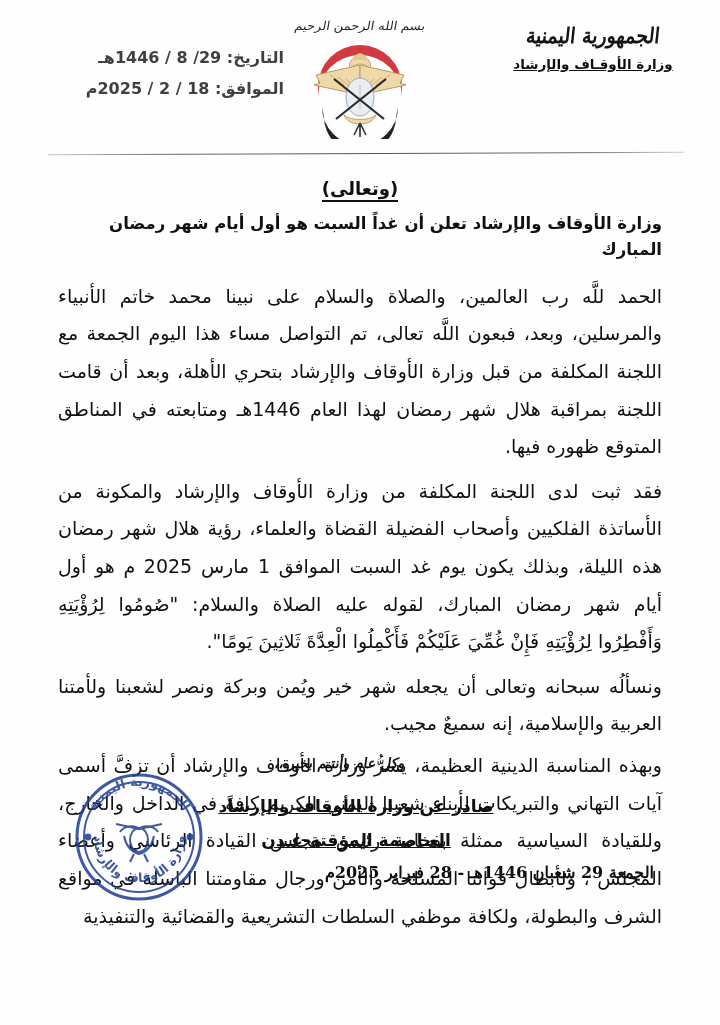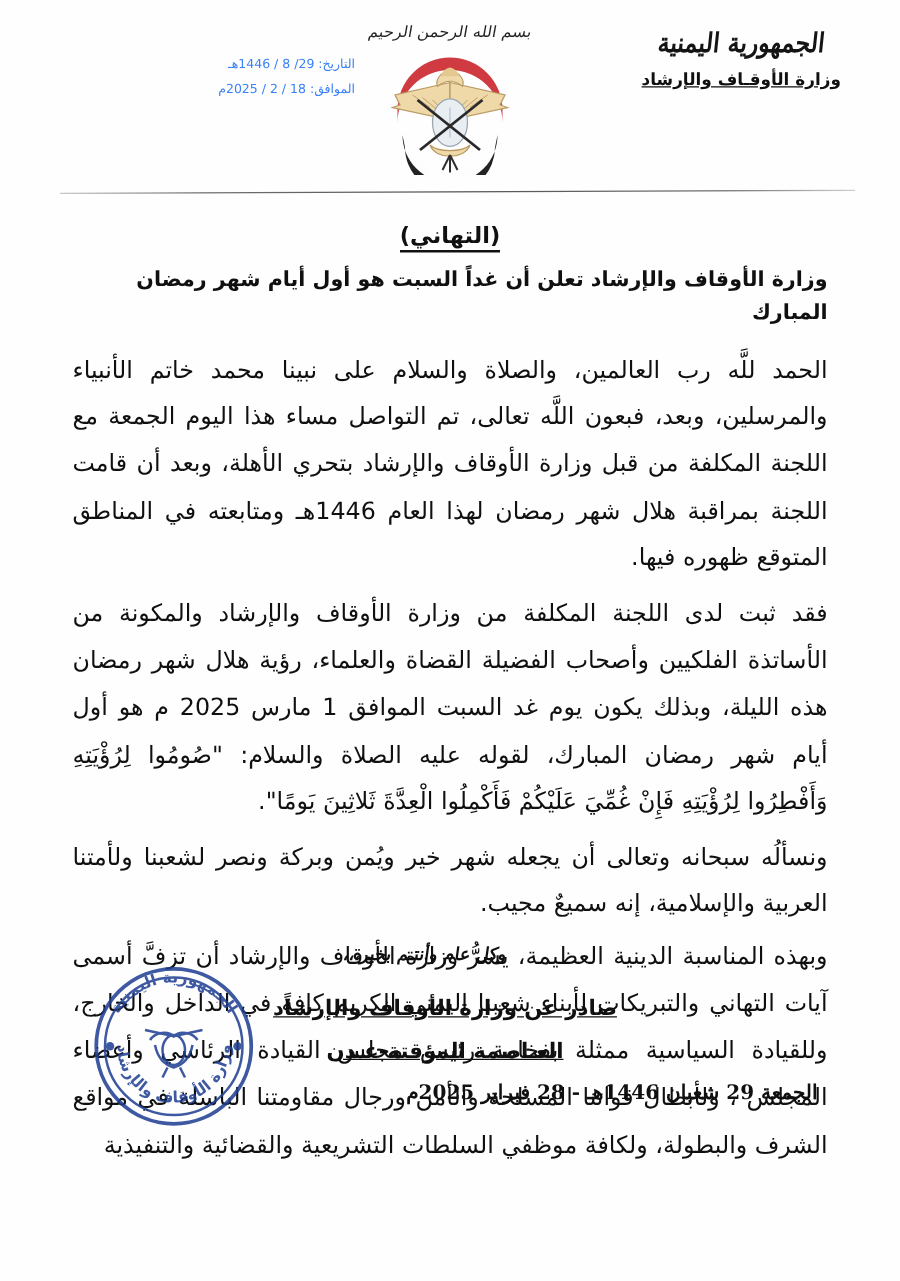--- a/index.html
+++ b/index.html
@@ -53,23 +53,23 @@
 
   .hdr-left {
     position: absolute;
     top: 42px;
     left: 34px;
     width: 250px;
     text-align: right;
     direction: rtl;
   }
   .hdr-date-line {
-    font-size: 10px;
-    font-weight: 400;
-    color: #3b82f6;
+    font-size: 16px;
+    font-weight: 700;
+    color: #404040;
     line-height: 1.95;
     letter-spacing: 0.4px;
     white-space: nowrap;
   }
 
   
   .emblem-wrap {
     position: absolute;
     top: 18px;
     left: 50%;
@@ -241,21 +241,21 @@
     <div class="hdr-left">
       <div class="hdr-date-line">التاريخ: 29/ 8 / 1446هـ</div>
       <div class="hdr-date-line">الموافق: 18 / 2 / 2025م</div>
     </div>
   </div>
 
   <div class="divider"></div>
 
   <div class="content">
     <div class="doc-title">
-      <span>(التهاني)</span>
+      <span>(وتعالى)</span>
     </div>
 
     <div class="headline">وزارة الأوقاف والإرشاد تعلن أن غداً السبت هو أول أيام شهر رمضان المبارك</div>
 
     <p class="para">الحمد للَّه رب العالمين، والصلاة والسلام على نبينا محمد خاتم الأنبياء والمرسلين، وبعد، فبعون اللَّه تعالى، تم التواصل مساء هذا اليوم الجمعة مع اللجنة المكلفة من قبل وزارة الأوقاف والإرشاد بتحري الأهلة، وبعد أن قامت اللجنة بمراقبة هلال شهر رمضان لهذا العام 1446هـ ومتابعته في المناطق المتوقع ظهوره فيها.</p>
     <p class="para hadith">فقد ثبت لدى اللجنة المكلفة من وزارة الأوقاف والإرشاد والمكونة من الأساتذة الفلكيين وأصحاب الفضيلة القضاة والعلماء، رؤية هلال شهر رمضان هذه الليلة، وبذلك يكون يوم غد السبت الموافق 1 مارس 2025 م هو أول أيام شهر رمضان المبارك، لقوله عليه الصلاة والسلام: "صُومُوا لِرُؤْيَتِهِ وَأَفْطِرُوا لِرُؤْيَتِهِ فَإِنْ غُمِّيَ عَلَيْكُمْ فَأَكْمِلُوا الْعِدَّةَ ثَلاثِينَ يَومًا".</p>
     <p class="para last-center">ونسألُه سبحانه وتعالى أن يجعله شهر خير ويُمن وبركة ونصر لشعبنا ولأمتنا العربية والإسلامية، إنه سميعٌ مجيب.</p>
     <p class="para">وبهذه المناسبة الدينية العظيمة، يسرُّ وزارة الأوقاف والإرشاد أن تزفَّ أسمى آيات التهاني والتبريكات لأبناء شعبنا اليمني الكريم كافةً في الداخل والخارج، وللقيادة السياسية ممثلة بفخامة رئيس مجلس القيادة الرئاسي وأعضاء المجلس ، ولأبطال قواتنا المسلحة والأمن ورجال مقاومتنا الباسلة في مواقع الشرف والبطولة، ولكافة موظفي السلطات التشريعية والقضائية والتنفيذية</p>
   </div>
 

